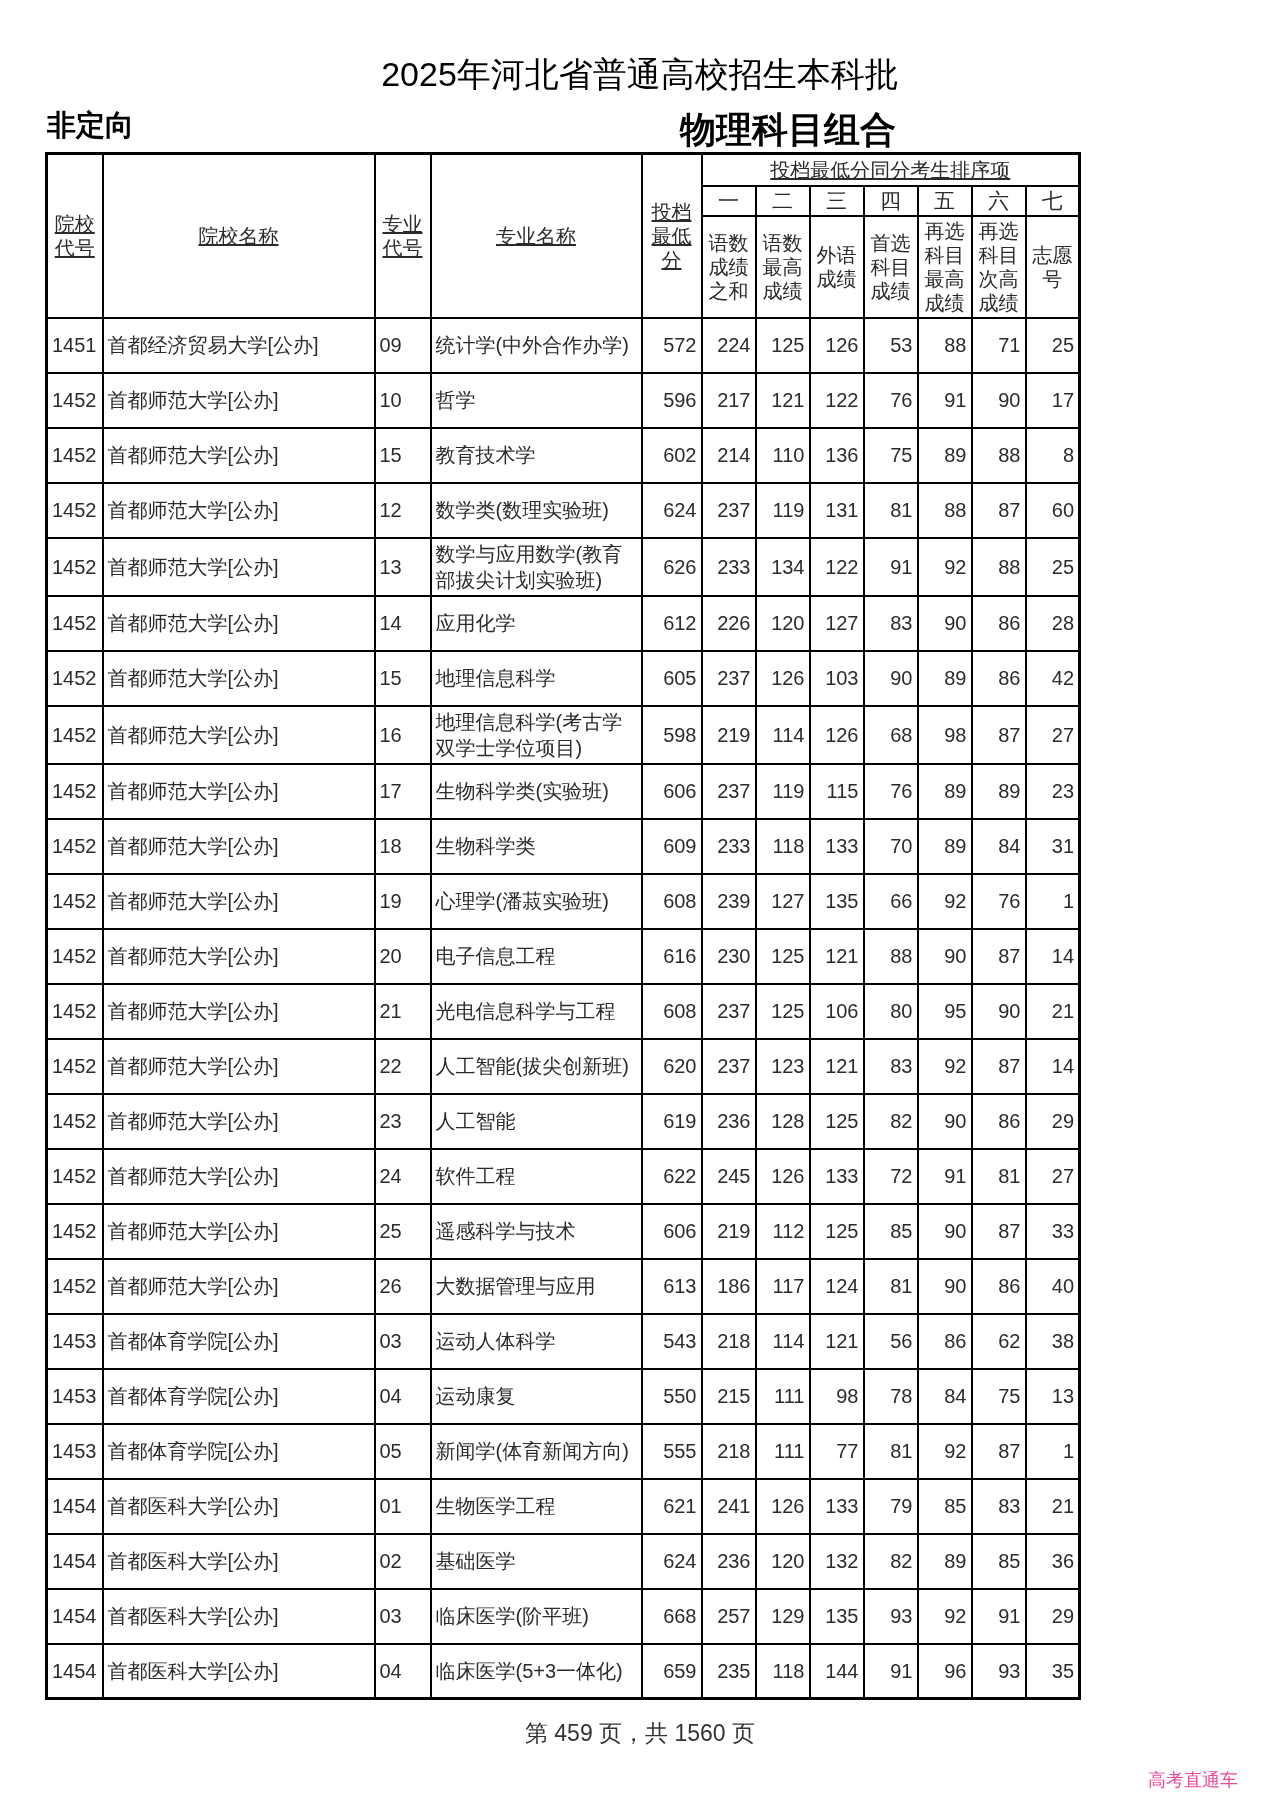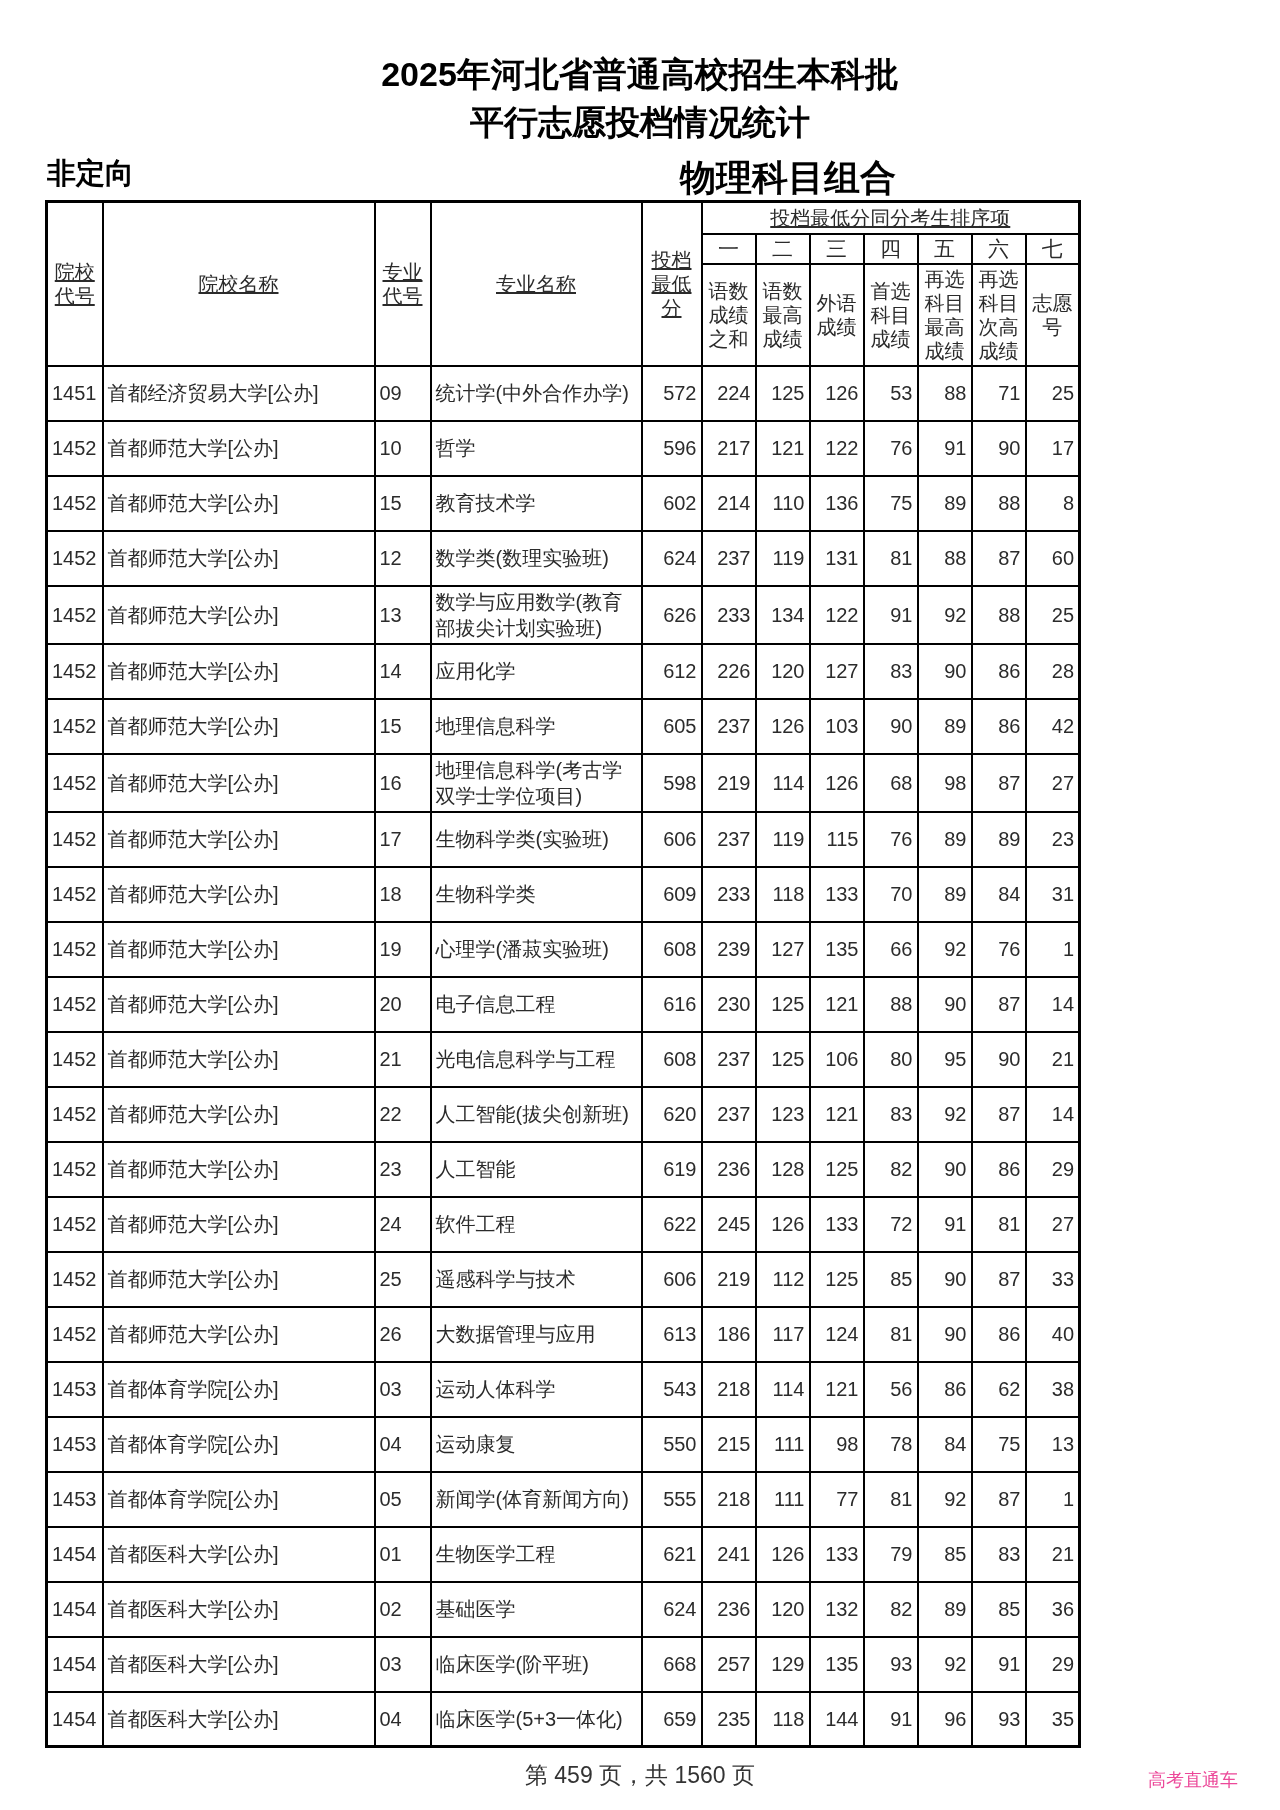--- a/index.html
+++ b/index.html
@@ -7,21 +7,21 @@
     position:relative;
     width:1280px;height:1810px;
     background:#ffffff;
     font-family:"Liberation Sans","DejaVu Sans",sans-serif;
     color:#222;
     overflow:hidden;
   }
   .title-block{
     padding-top:50px;
     text-align:center;
-    font-weight:bold;
+    font-weight:normal;
     font-size:34px;
     line-height:48px;
     color:#000;
   }
   .sub-labels{
     position:relative;
     width:1033px;
     margin:8px 0 6px 45px;
     height:40px;
   }
@@ -51,41 +51,40 @@
   th{font-size:20px;line-height:24px;text-align:center;vertical-align:middle;}
   td{font-size:20px;line-height:26px;vertical-align:middle;}
   .hrow-group th{height:32px;text-decoration:underline;}
   .hrow-ord th{height:30px;font-size:21px;}
   .hrow-sub th{height:70px;}
   td.c-center{text-align:left;}
   td.c-left{text-align:left;padding-left:5px;}
   td.c-num{text-align:right;padding-right:6px;}
   tbody td{height:55px;}
   .footer{
-    margin-top:12px;
+    margin-top:18px;
     text-align:center;
     font-size:23px;
     color:#333;
   }
   .watermark{
     position:absolute;
     right:42px;
     bottom:18px;
     font-size:18px;
     color:#ec4899;
   }
 </style>
 </head>
 <body>
 
 <div class="page">
 
   <div class="title-block">
     <div>2025年河北省普通高校招生本科批</div>
-    <div>平行志愿投档情况统计</div>
   </div>
 
   <div class="sub-labels">
     <span class="label-left">非定向</span>
     <span class="label-right">物理科目组合</span>
   </div>
 
   <table class="main">
     <colgroup>
       <col style="width:56px">

